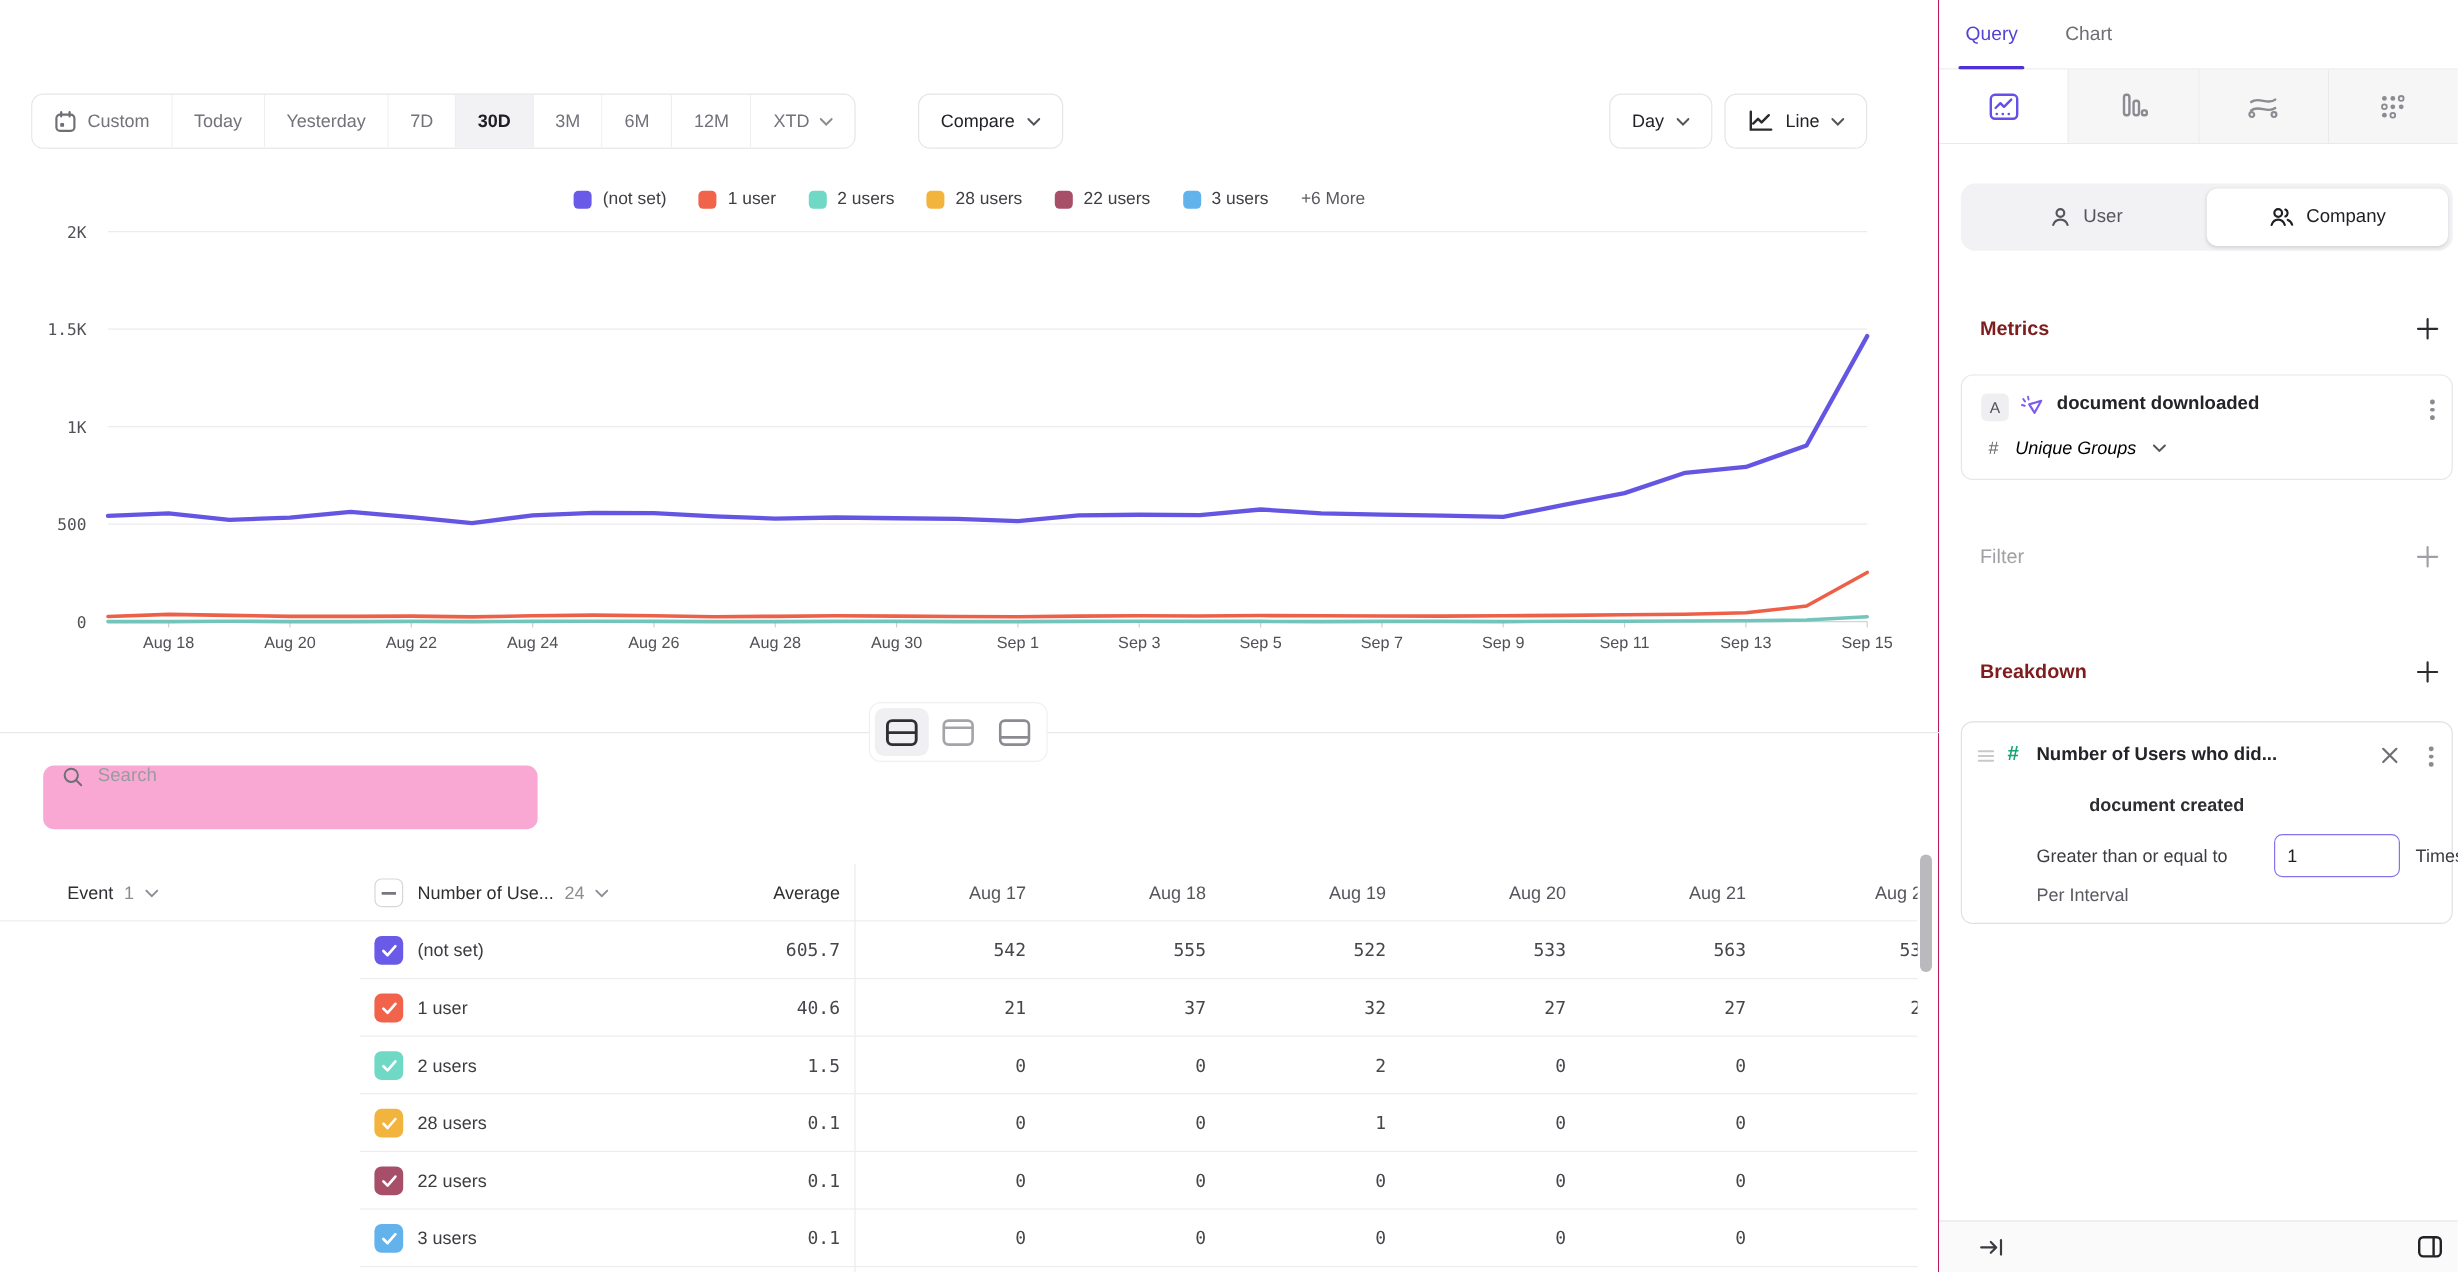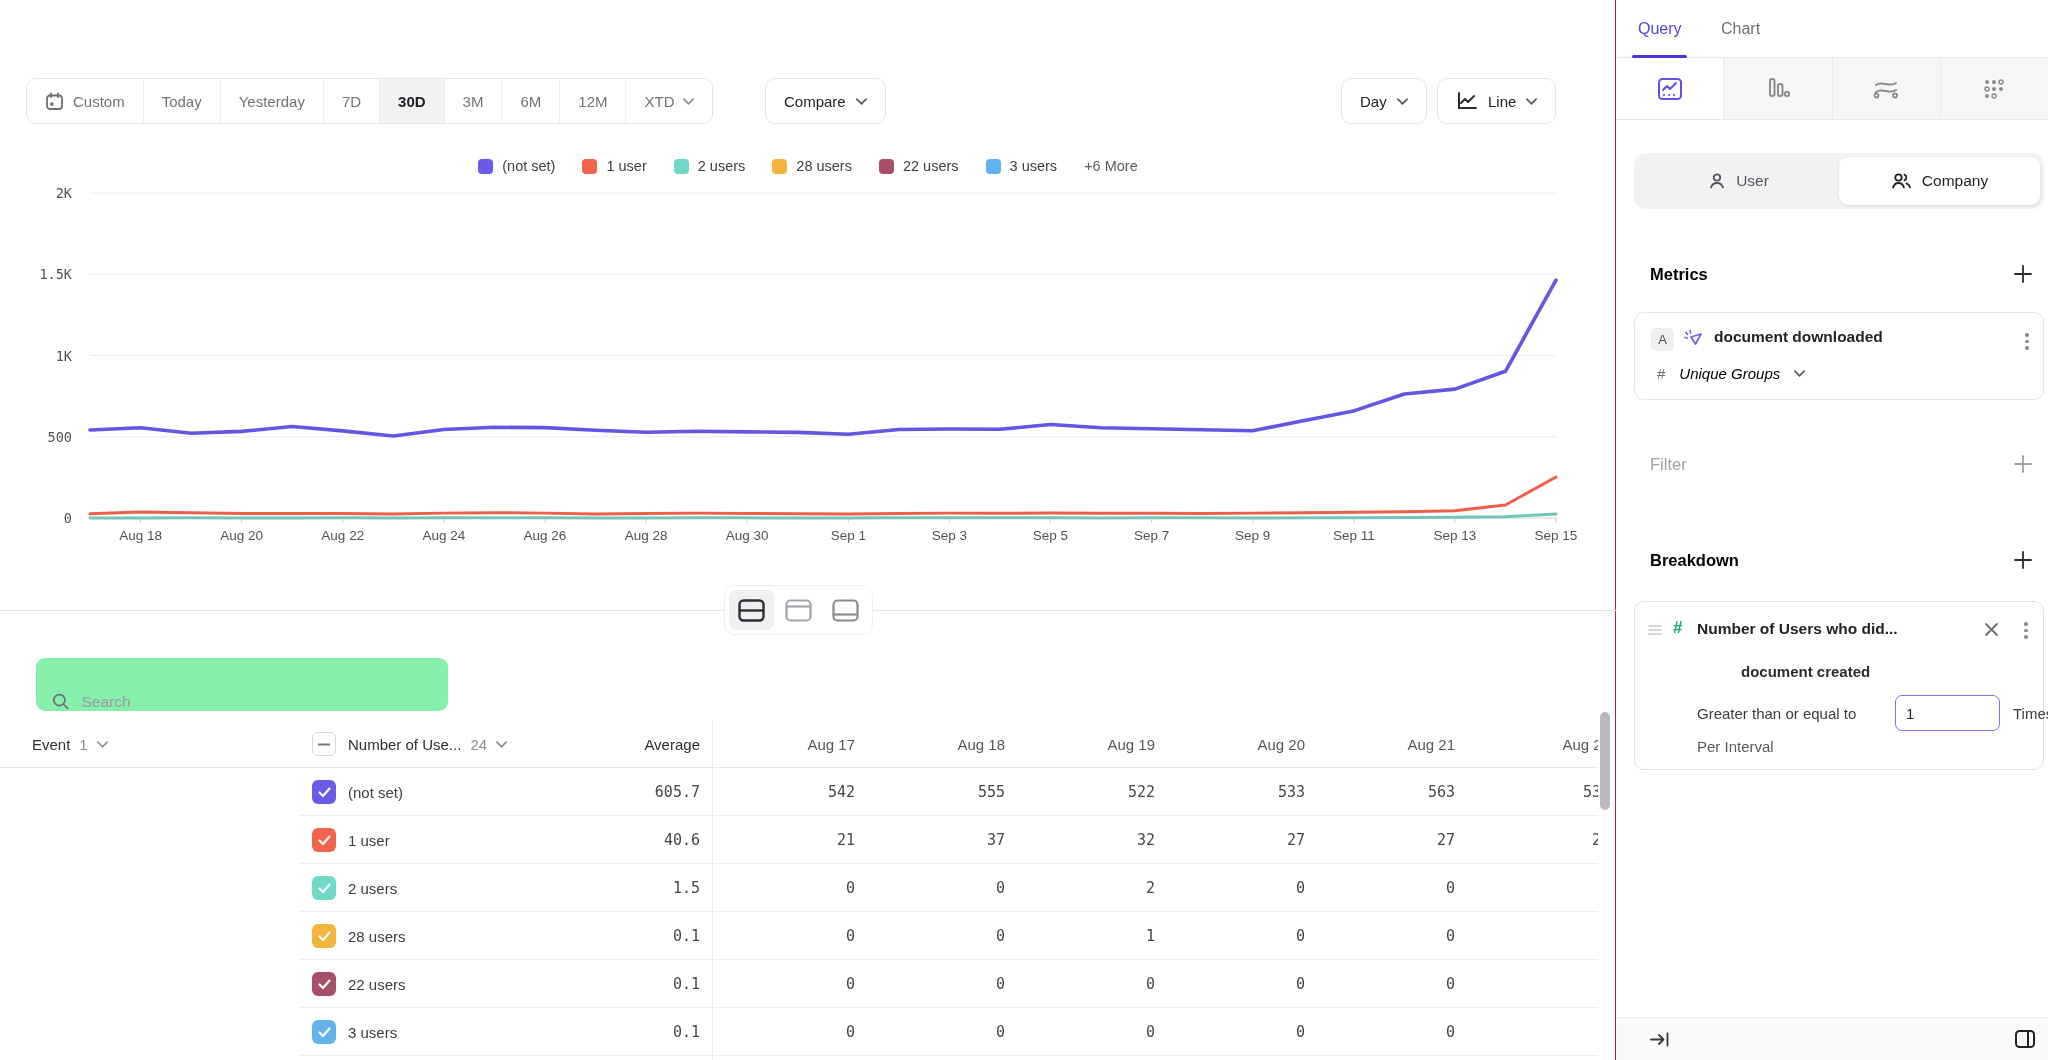--- a/index.html
+++ b/index.html
@@ -33,22 +33,22 @@
   #chart-svg { position:absolute; left:0; top:0; width:1610px; height:560px; }
 
   
   #panel-divider { position:absolute; left:0; top:610px; width:1616px; height:0; border-top:1px solid #e8e8ea; }
   #layout-toggles { position:absolute; left:724px; top:585px; height:50px; display:flex; gap:2px;
                     background:#fff; border:1px solid #f0f0f2; border-radius:10px; padding:4px; }
   .toggle-btn { width:45px; height:40px; border-radius:8px; display:flex; align-items:center; justify-content:center; cursor:pointer; }
   .toggle-btn.active { background:#f0f0f2; }
 
   
-  #search-box { position:absolute; left:36px; top:658px; width:412px; height:53px; background:#86efac;
-                border-radius:9px; display:flex; align-items:flex-end; padding:0 16px; gap:12px; }
+  #search-box { position:absolute; left:36px; top:638px; width:412px; height:53px; background:#f9a8d4;
+                border-radius:9px; display:flex; align-items:flex-start; padding:0 16px; gap:12px; }
   #search-box input { border:none; outline:none; background:transparent; font-size:15.5px; color:#333;
                       font-family:"Liberation Sans", sans-serif; width:100%; }
   #search-box input::placeholder { color:#9a9aa1; }
 
   
   #table-header { position:absolute; left:0; top:720px; width:1598px; height:48px; overflow:hidden; }
   #table-header:after { content:""; position:absolute; left:0; right:0; bottom:0; height:1px; background:#e9e9eb; }
   .hdr-cell { position:absolute; top:0; height:48px; display:flex; align-items:center; }
   #col-sep { position:absolute; left:712px; top:720px; height:340px; width:1px; background:#ebebed; }
   #vscroll-thumb { position:absolute; left:1600px; top:712px; width:10px; height:98px; border-radius:5px; background:#b9b9be; cursor:pointer; }
@@ -82,21 +82,21 @@
           border-right:1px solid #eaeaec; cursor:pointer; }
   .vtab:last-child { border-right:none; }
   .vtab.active { background:#fff; }
 
   #segmented { position:absolute; left:18px; top:153px; width:410px; height:56px; background:#f2f2f4;
                border-radius:12px; display:flex; padding:4px; }
   .seg { flex:1; display:flex; align-items:center; justify-content:center; gap:10px; font-size:15.5px;
          color:#55555b; border-radius:9px; cursor:pointer; }
   .seg.active { background:#fff; color:#1f1f24; font-weight:500; box-shadow:0 1px 3px rgba(0,0,0,0.12); }
 
-  .section-head { position:absolute; left:34px; font-size:16.5px; font-weight:bold; color:#000000; }
+  .section-head { position:absolute; left:34px; font-size:16.5px; font-weight:bold; color:#7f1d1d; }
   .section-head.muted { color:#a0a0a6; font-weight:500; }
   .plus-btn { position:absolute; right:14px; width:22px; height:22px; cursor:pointer; }
 
   #metric-card { position:absolute; left:18px; top:312px; width:410px; height:88px;
                  border:1px solid #e6e6e9; border-radius:10px; background:#fff; }
   #metric-badge { position:absolute; left:16px; top:15px; width:23px; height:23px; background:#efeff1;
                   border-radius:5px; display:flex; align-items:center; justify-content:center;
                   font-size:13px; color:#515157; }
   #metric-title { position:absolute; left:79px; top:15px; font-size:15.5px; font-weight:bold; color:#232328; }
   #metric-agg { position:absolute; left:22px; top:52px; display:flex; align-items:center; gap:14px; cursor:pointer; }
@@ -285,21 +285,21 @@
 
   <div id="search-box">
     <svg width="19" height="19" viewBox="0 0 19 19">
       <circle cx="8" cy="8" r="6" fill="none" stroke="#6e6e75" stroke-width="1.8"></circle>
       <line x1="12.5" y1="12.5" x2="17" y2="17" stroke="#6e6e75" stroke-width="1.8" stroke-linecap="round"></line>
     </svg>
     <input type="text" placeholder="Search" style="">
   </div>
 
   <div id="table-header">
-    <div class="hdr-cell" style="left:32px; gap:9px;">
+    <div class="hdr-cell" style="left:56px; gap:9px;">
       <span class="hdr-text-dark">Event</span>
       <span class="hdr-text-gray" style="margin-left:0;">1</span>
       <svg class="chev" viewBox="0 0 12 7">
           <path d="M1 1l5 5 5-5" fill="none" stroke="#8d8d93" stroke-width="1.8" stroke-linecap="round"></path>
         </svg>
     </div>
     <div class="hdr-cell" style="left:312px;">
       <span class="cbox indet" style="width:24px;height:24px;">
         <svg width="12" height="3" viewBox="0 0 12 3">
             <line x1="0.5" y1="1.5" x2="11.5" y2="1.5" stroke="#77777d" stroke-width="2.2" stroke-linecap="round"></line>

